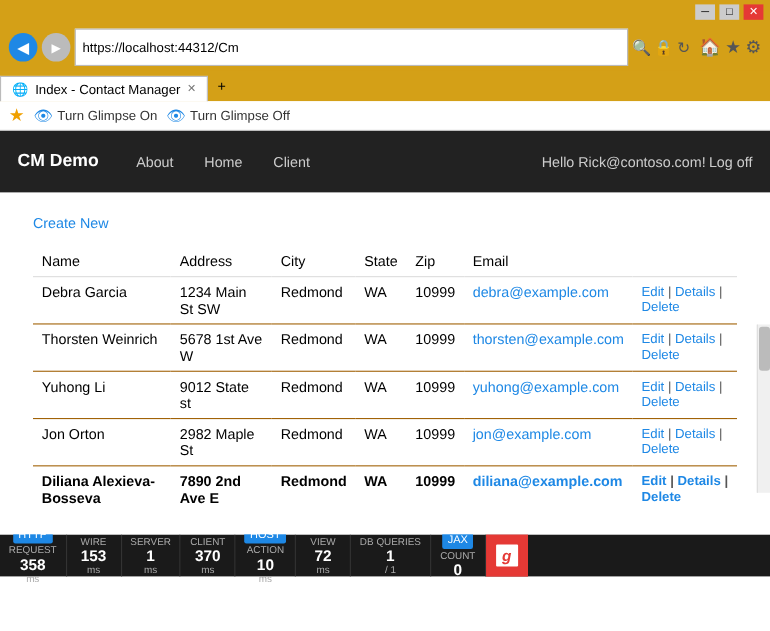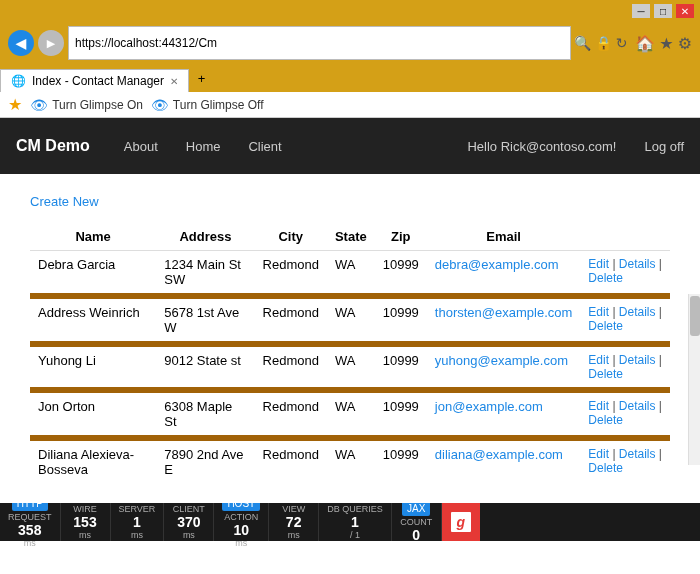--- a/index.html
+++ b/index.html
@@ -26,33 +26,33 @@
     .tab-icon { color: #1e88e5; font-size: 12px; }
 
     .bookmarks-bar { background: white; border-bottom: 1px solid #ccc; padding: 3px 8px; display: flex; align-items: center; gap: 8px; font-size: 12px; }
     .bookmark-item { display: flex; align-items: center; gap: 4px; cursor: pointer; color: #333; text-decoration: none; }
 
     
     .app-nav { background: #222; color: white; display: flex; align-items: center; padding: 0 16px; height: 56px; }
     .app-brand { font-size: 16px; font-weight: bold; margin-right: 20px; color: white; }
     .nav-links { display: flex; gap: 0; }
     .nav-link { color: #ccc; padding: 10px 14px; cursor: pointer; font-size: 13px; text-decoration: none; }
-    .nav-right { margin-left: auto; display: flex; align-items: center; gap: 28px; color: #ccc; font-size: 13px; }
+    .nav-right { margin-left: auto; display: flex; align-items: center; gap: 3px; color: #ccc; font-size: 13px; }
     .nav-right a { color: #ccc; text-decoration: none; cursor: pointer; }
 
     
     .main-content { background: white; padding: 20px 30px; flex: 1; }
     .page-title { font-size: 26px; font-weight: 300; margin-bottom: 8px; color: #333; }
     .create-new-link { color: #1e88e5; text-decoration: none; font-size: 13px; display: inline-block; margin-bottom: 14px; cursor: pointer; }
 
     
     .contacts-table { width: 100%; border-collapse: collapse; }
-    .contacts-table th { text-align: center; padding: 6px 8px; font-weight: bold; font-size: 13px; border-bottom: 1px solid #ddd; }
-    .contacts-table td { padding: 6px 8px; font-size: 13px; vertical-align: top; border-bottom: 6px solid #a16207; }
-    .contacts-table tr:last-child td { border-bottom: none; }
+    .contacts-table th { text-align: left; padding: 6px 8px; font-weight: normal; font-size: 13px; border-bottom: 1px solid #ddd; }
+    .contacts-table td { padding: 6px 8px; font-size: 13px; vertical-align: top; border-bottom: 1px solid #a16207; }
+    .contacts-table tr:last-child td { border-bottom: none; font-weight: bold; }
     .action-links { font-size: 12px; white-space: nowrap; }
     .action-links a { color: #1e88e5; text-decoration: none; cursor: pointer; }
     .action-links .sep { color: #555; }
     .email-link { color: #1e88e5; text-decoration: none; cursor: pointer; }
 
     
     .scroll-indicator { position: absolute; right: 0; top: 120px; bottom: 38px; width: 12px; background: #f0f0f0; border-left: 1px solid #ddd; }
     .scroll-thumb { width: 10px; height: 40px; background: #bbb; margin: 2px auto; border-radius: 3px; }
 
     
@@ -157,21 +157,21 @@
         <div class="action-links">
           <a>Edit</a>
           <span class="sep"> | </span>
           <a>Details</a>
           <span class="sep"> |</span><br>
           <a>Delete</a>
         </div>
       </td>
     </tr>
             <tr>
-      <td>Address Weinrich</td>
+      <td>Thorsten Weinrich</td>
       <td>5678 1st Ave W</td>
       <td>Redmond</td>
       <td>WA</td>
       <td>10999</td>
       <td><a class="email-link">thorsten@example.com</a></td>
       <td>
         <div class="action-links">
           <a>Edit</a>
           <span class="sep"> | </span>
           <a>Details</a>
@@ -192,21 +192,21 @@
           <a>Edit</a>
           <span class="sep"> | </span>
           <a>Details</a>
           <span class="sep"> |</span><br>
           <a>Delete</a>
         </div>
       </td>
     </tr>
             <tr>
       <td>Jon Orton</td>
-      <td>6308 Maple St</td>
+      <td>2982 Maple St</td>
       <td>Redmond</td>
       <td>WA</td>
       <td>10999</td>
       <td><a class="email-link">jon@example.com</a></td>
       <td>
         <div class="action-links">
           <a>Edit</a>
           <span class="sep"> | </span>
           <a>Details</a>
           <span class="sep"> |</span><br>

